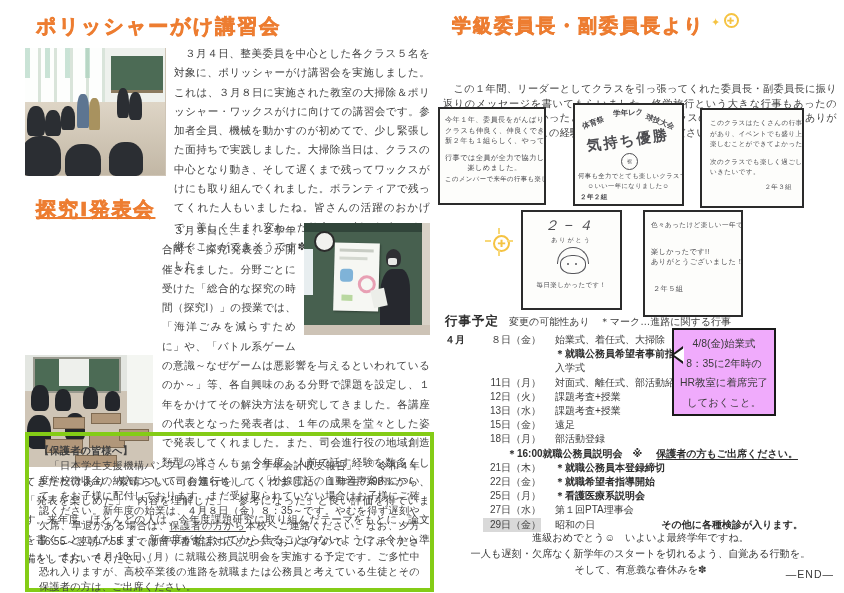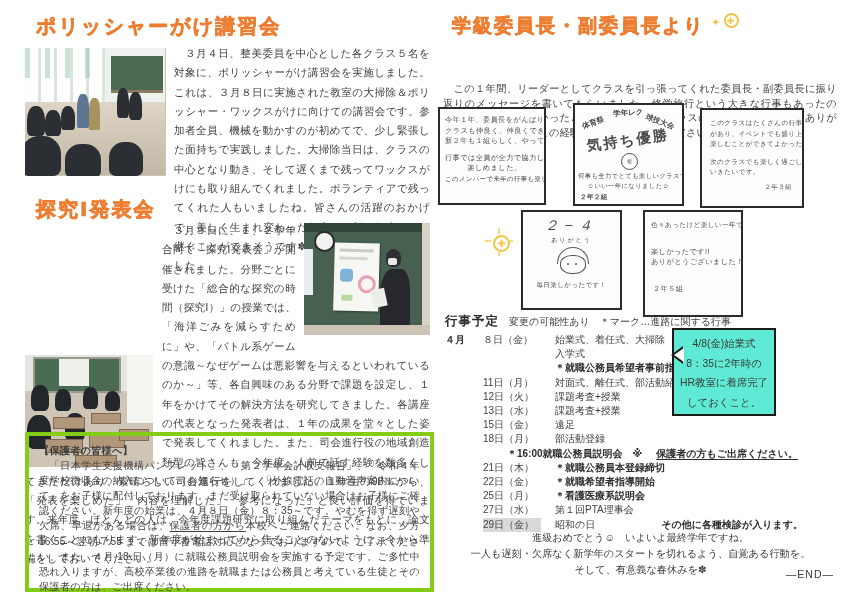--- a/index.html
+++ b/index.html
@@ -82,27 +82,27 @@
   .face .e1{left:12px;} .face .e2{left:20px;}
   
   .gbox{position:absolute;left:25px;top:432px;width:381px;height:138px;border:4px solid #84cc16;
     padding:7px 10px;font-size:10.2px;line-height:15.1px;letter-spacing:0.2px;}
   .ul{text-decoration:underline;text-underline-offset:2px;}
   
   .sched-head{position:absolute;left:445px;top:313px;font-size:10px;}
   .sched-head b{font-size:12.5px;color:#2e2e2e;letter-spacing:1px;margin-right:10px;}
   .sched{position:absolute;left:445px;top:333px;width:391px;}
   .sline{display:flex;height:14.2px;align-items:center;font-size:10px;white-space:nowrap;gap:14px;}
-  .sm{width:24px;} .sd{width:58px;} .st{flex:1;}
+  .sm{width:24px;} .sd{width:58px;text-align:right;} .st{flex:1;}
   .bold{font-weight:bold;color:#2e2e2e;}
   .indent2{padding-left:62px;}
   .hl{background:#d9d9d9;}
   .gap-bold{margin-left:52px;font-weight:bold;color:#2e2e2e;}
   
-  .callout{position:absolute;left:672px;top:328px;width:100px;height:80px;border:2px solid #1a1a1a;background:#5eead4;
+  .callout{position:absolute;left:672px;top:328px;width:100px;height:80px;border:2px solid #1a1a1a;background:#f0abfc;
     font-size:10.4px;line-height:19.5px;text-align:center;padding-top:4px;color:#3a3a3a;}
   .callout:before{content:"";position:absolute;left:-12px;top:16px;border:9px solid transparent;border-right:12px solid #1a1a1a;}
   .callout:after{content:"";position:absolute;left:-7px;top:18px;border:7px solid transparent;border-right:10px solid #ffffff;}
   .closing{position:absolute;left:445px;width:391px;text-align:center;font-size:10.2px;color:#3a3a3a;}
   .endmark{position:absolute;right:10px;top:568px;font-size:10.5px;letter-spacing:1px;color:#3a3a3a;}
   
   .spark2{position:absolute;left:488px;top:231px;width:26px;height:26px;}
   .spark2 .ring2{position:absolute;left:5px;top:4px;width:13px;height:13px;border:2.5px solid #F5C342;border-radius:50%;}
   .spark2 .ring2 span{position:absolute;left:50%;top:50%;transform:translate(-50%,-54%);color:#F5C342;font-size:10px;font-weight:bold;}
   .spark2 .ray{position:absolute;background:#F8D878;}
@@ -130,21 +130,21 @@
     <div class="blob" style="left:104px;top:44px;width:13px;height:28px;"></div>
     <div class="p1-blue"></div>
       <div class="p1-tan"></div>
     <div class="blob" style="left:-4px;top:88px;width:40px;height:40px;"></div>
     <div class="blob" style="left:40px;top:96px;width:36px;height:34px;"></div>
     <div class="blob" style="left:84px;top:94px;width:34px;height:34px;"></div>
   </div>
   <div class="body-txt jp" style="flex:1;margin-top:-4px;">　３月４日、整美委員を中心とした各クラス５名を対象に、ポリッシャーがけ講習会を実施しました。これは、３月８日に実施された教室の大掃除＆ポリッシャー・ワックスがけに向けての講習会です。参加者全員、機械を動かすのが初めてで、少し緊張した面持ちで実践しました。大掃除当日は、クラスの中心となり動き、そして遅くまで残ってワックスがけにも取り組んでくれました。ボランティアで残ってくれた人もいましたね。皆さんの活躍のおかげで、美しく生まれ変わった教室を、新２年生に引き継ぐことができそうです✽協力ありがとうございました。</div>
 </div>
 
-<div class="sec-title" style="left:36px;top:196px;">
+<div class="sec-title" style="left:36px;top:196px;text-decoration:underline;">
   <span>探究Ⅰ発表会</span>
 </div>
 
 <div class="abs jp body-txt" style="left:25px;top:221px;width:405px;">
   <div class="photo flow-photo-r" style="width:126px;height:112px;">
     <div class="p2-bg"></div>
       <div class="p2-top"></div>
       <div class="p2-wallr"></div>
     <div class="p2-clock"></div>
       <div class="p2-screen"></div>
@@ -258,26 +258,26 @@
 
 <div class="sched">
   <div class="sline">
       <span class="sm bold">４月</span>
       <span class="sd">８日（金）</span>
       <span class="st">始業式、着任式、大掃除</span>
     </div>
   <div class="sline">
       <span class="sm"></span>
       <span class="sd"></span>
+      <span class="st bold">＊就職公務員希望者事前指導</span>
+    </div>
+  <div class="sline">
+      <span class="sm"></span>
+      <span class="sd"></span>
       <span class="st">入学式</span>
-    </div>
-  <div class="sline">
-      <span class="sm"></span>
-      <span class="sd"></span>
-      <span class="st bold">＊就職公務員希望者事前指導</span>
     </div>
   <div class="sline">
       <span class="sm"></span>
       <span class="sd">11日（月）</span>
       <span class="st">対面式、離任式、部活動紹介、身体計測</span>
     </div>
   <div class="sline">
       <span class="sm"></span>
       <span class="sd">12日（火）</span>
       <span class="st">課題考査+授業</span>

